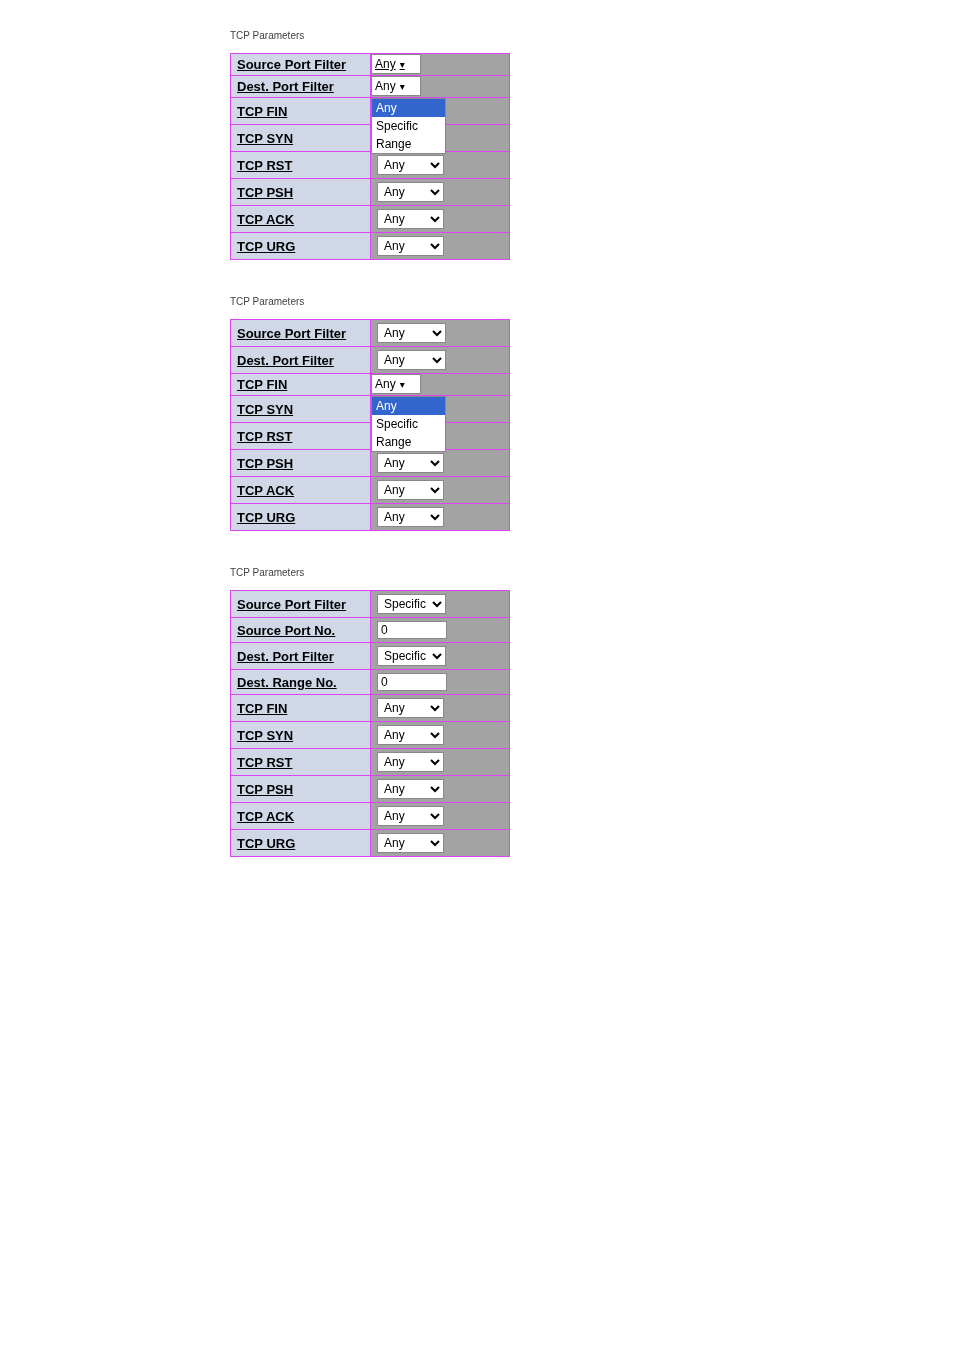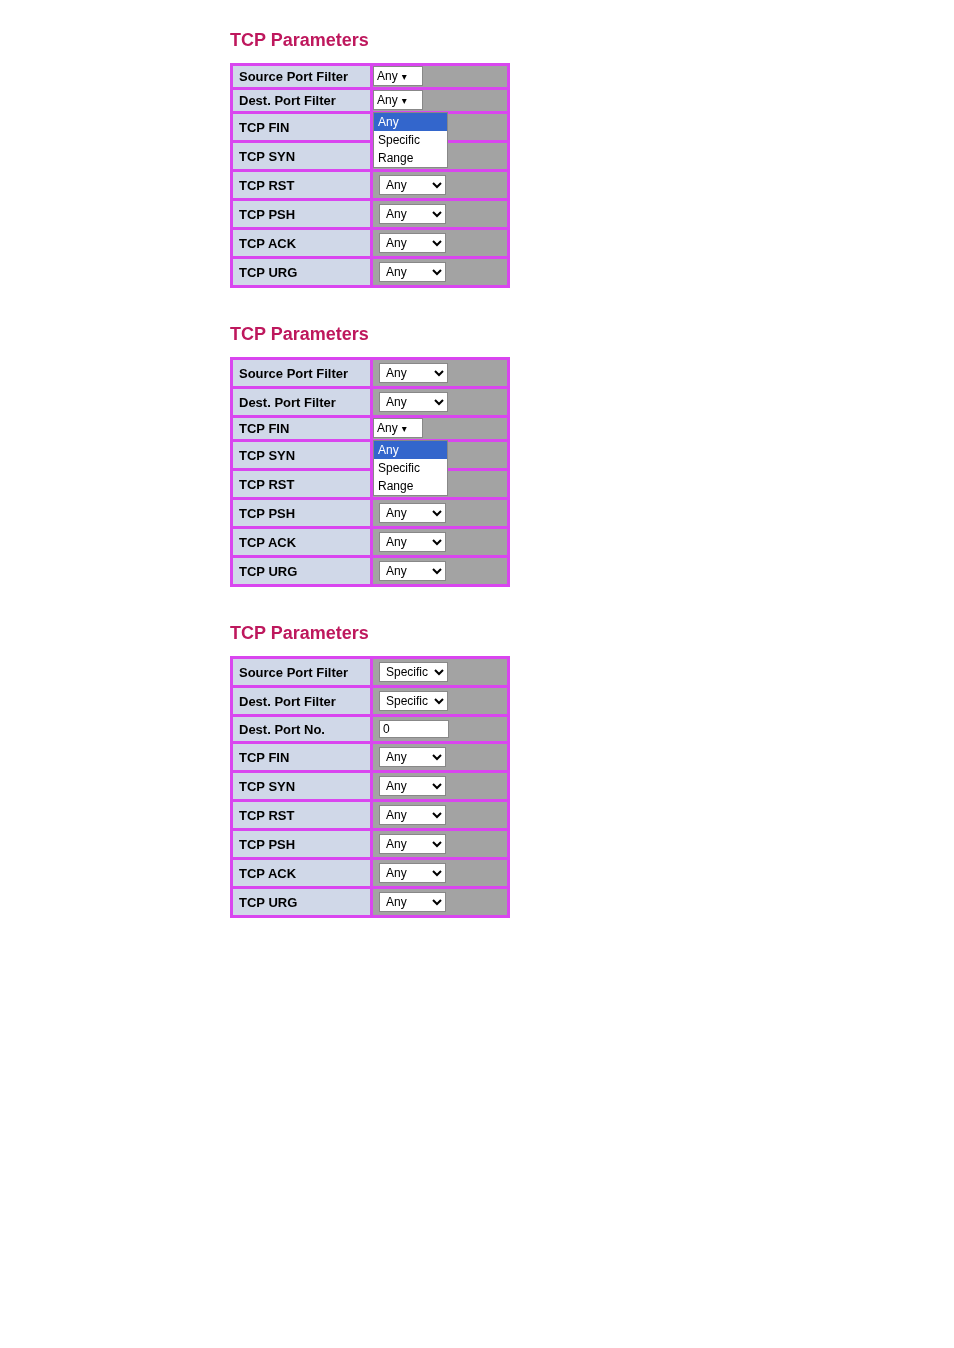--- a/index.html
+++ b/index.html
@@ -9,36 +9,37 @@
       font-size: 13px;
       color: #000000;
       padding: 30px 0 30px 230px;
     }
 
     .section {
       margin-bottom: 36px;
     }
 
     .section-title {
-      font-size: 18px;
-      font-weight: bold;
-      color: #be185d;
+      font-size: 10px;
+      font-weight: normal;
+      color: #404040;
       margin-bottom: 12px;
     }
 
     table.params-table {
       border-collapse: collapse;
       min-width: 280px;
     }
 
     table.params-table td {
-      border: 3px solid #d946ef;
+      border: 1px solid #d946ef;
       padding: 3px 6px;
       vertical-align: middle;
       white-space: nowrap;
+      text-decoration: underline;
     }
 
     table.params-table td.label-cell {
       background-color: #d0d8e8;
       font-weight: bold;
       color: #000;
       width: 140px;
     }
 
     table.params-table td.value-cell {
@@ -244,29 +245,35 @@
     <tbody>
         <tr>
       <td class="label-cell">Source Port Filter</td>
       <td class="value-cell">
         <select class="param-select">
           <option>Any</option><option selected="">Specific</option><option>Range</option>
         </select>
       </td>
     </tr>
     <tr>
+      <td class="label-cell">Source Port No.</td>
+      <td class="value-cell">
+        <input type="text" class="text-input" value="0" style="">
+      </td>
+    </tr>
+    <tr>
       <td class="label-cell">Dest. Port Filter</td>
       <td class="value-cell">
         <select class="param-select">
           <option>Any</option><option selected="">Specific</option><option>Range</option>
         </select>
       </td>
     </tr>
     <tr>
-      <td class="label-cell">Dest. Port No.</td>
+      <td class="label-cell">Dest. Range No.</td>
       <td class="value-cell">
         <input type="text" class="text-input" value="0" style="">
       </td>
     </tr>
     <tr>
       <td class="label-cell">TCP FIN</td>
       <td class="value-cell">
         <select class="param-select">
           <option>Any</option><option>Set</option><option>Not Set</option>
         </select>

